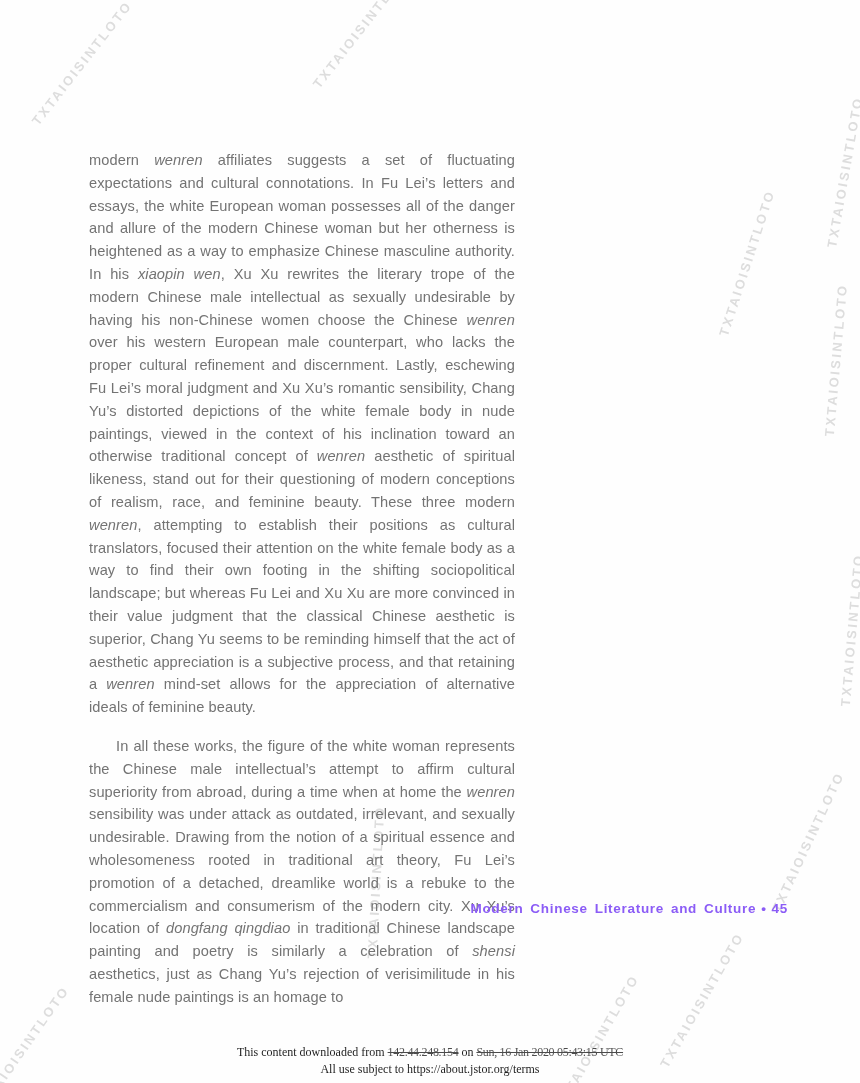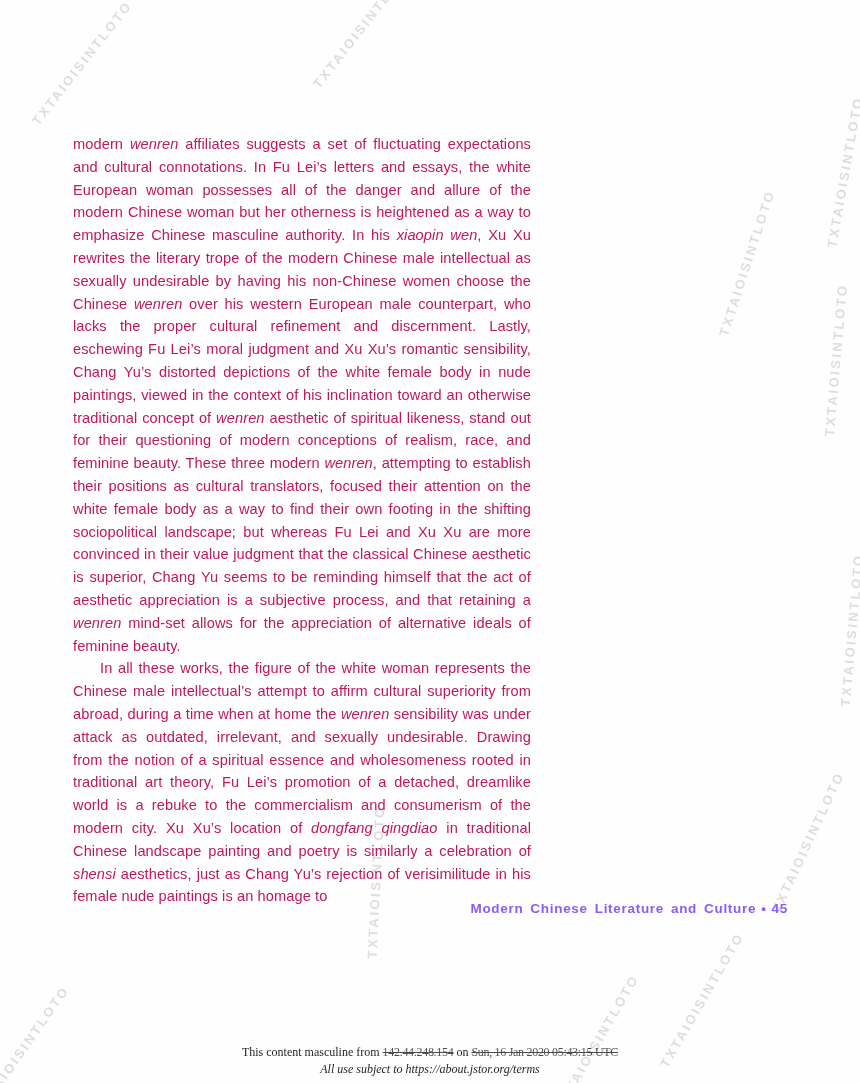--- a/index.html
+++ b/index.html
@@ -45,26 +45,26 @@
   .wm10 { left: 597px; top: 1042px; transform: translate(-50%,-50%) rotate(-60deg); }
   .wm11 { left: 22px;  top: 1050px; transform: translate(-50%,-50%) rotate(-55deg); }
 
   .text-block {
     position: absolute;
     left: 73px;
     top: 133px;
     width: 458px;
   }
   .text-block p {
-    margin: 0;
+    margin: 16px;
     font-size: 14.6px;
     line-height: 22.8px;
     text-align: justify;
     letter-spacing: 0.1px;
-    color: #be185d;
+    color: #737373;
   }
   .text-block p.indent {
     text-indent: 27px;
   }
   .text-block em {
     font-style: italic;
   }
 
   .journal-footer {
     position: absolute;
@@ -84,21 +84,21 @@
   .download-line, .terms-line {
     position: absolute;
     left: 0;
     width: 100%;
     text-align: center;
     font-family: "Liberation Serif", serif;
     font-size: 12px;
     color: #1f1f1f;
   }
   .download-line { top: 1045px; }
-  .terms-line   { top: 1062px; font-style: italic; }
+  .terms-line   { top: 1062px; }
   .struck {
     text-decoration: line-through;
     opacity: 0.8;
     letter-spacing: -0.3px;
     text-align: center;
   }
 </style>
 </head>
 <body>
 
@@ -119,20 +119,20 @@
   <div class="text-block">
     <p><span>modern </span><em>wenren</em><span> affiliates suggests a set of fluctuating expectations and cultural connotations. In Fu Lei’s letters and essays, the white European woman possesses all of the danger and allure of the modern Chinese woman but her otherness is heightened as a way to emphasize Chinese masculine authority. In his </span><em>xiaopin wen</em><span>, Xu Xu rewrites the literary trope of the modern Chinese male intellectual as sexually undesirable by having his non-Chinese women choose the Chinese </span><em>wenren</em><span> over his western European male counterpart, who lacks the proper cultural refinement and discernment. Lastly, eschewing Fu Lei’s moral judgment and Xu Xu’s romantic sensibility, Chang Yu’s distorted depictions of the white female body in nude paintings, viewed in the context of his inclination toward an otherwise traditional concept of </span><em>wenren</em><span> aesthetic of spiritual likeness, stand out for their questioning of modern conceptions of realism, race, and feminine beauty. These three modern </span><em>wenren</em><span>, attempting to establish their positions as cultural translators, focused their attention on the white female body as a way to find their own footing in the shifting sociopolitical landscape; but whereas Fu Lei and Xu Xu are more convinced in their value judgment that the classical Chinese aesthetic is superior, Chang Yu seems to be reminding himself that the act of aesthetic appreciation is a subjective process, and that retaining a </span><em>wenren</em><span> mind-set allows for the appreciation of alternative ideals of feminine beauty.</span></p>
     <p class="indent"><span>In all these works, the figure of the white woman represents the Chinese male intellectual’s attempt to affirm cultural superiority from abroad, during a time when at home the </span><em>wenren</em><span> sensibility was under attack as outdated, irrelevant, and sexually undesirable. Drawing from the notion of a spiritual essence and wholesomeness rooted in traditional art theory, Fu Lei’s promotion of a detached, dreamlike world is a rebuke to the commercialism and consumerism of the modern city. Xu Xu’s location of </span><em>dongfang qingdiao</em><span> in traditional Chinese landscape painting and poetry is similarly a celebration of </span><em>shensi</em><span> aesthetics, just as Chang Yu’s rejection of verisimilitude in his female nude paintings is an homage to</span></p>
   </div>
 
   <div class="journal-footer">
     <span>Modern Chinese Literature and Culture</span><span class="bullet">•</span><span>45</span>
   </div>
 
   <div class="download-line">
-    <span>This content masculine from</span>
+    <span>This content downloaded from</span>
     <span class="struck">142.44.248.154</span>
     <span>on</span>
     <span class="struck">Sun, 16 Jan 2020 05:43:15 UTC</span>
   </div>
   <div class="terms-line">All use subject to https://about.jstor.org/terms</div>
 
 </div>
 
 </body></html>

